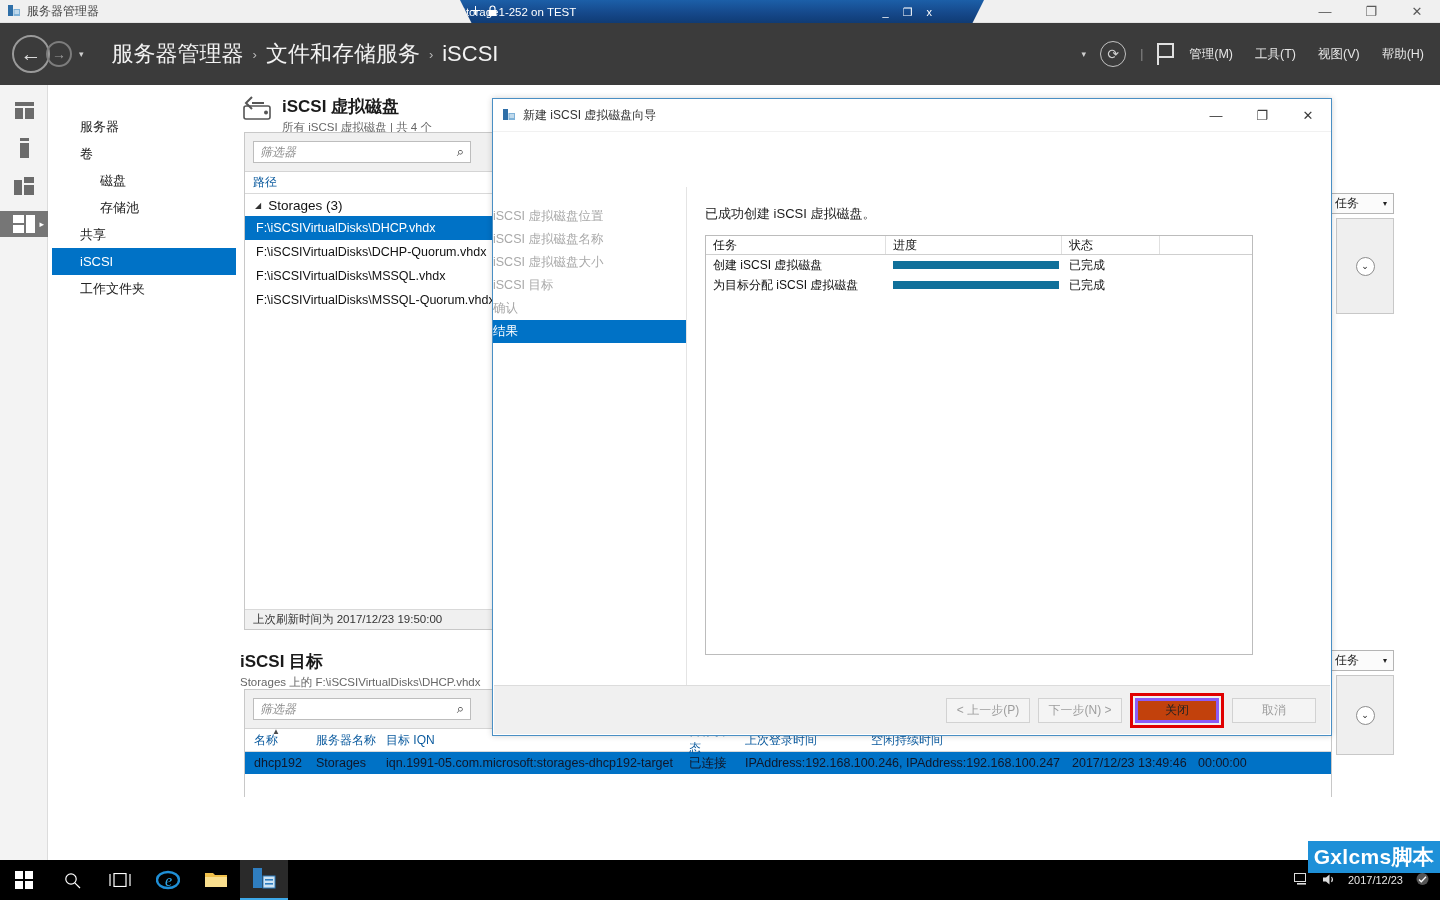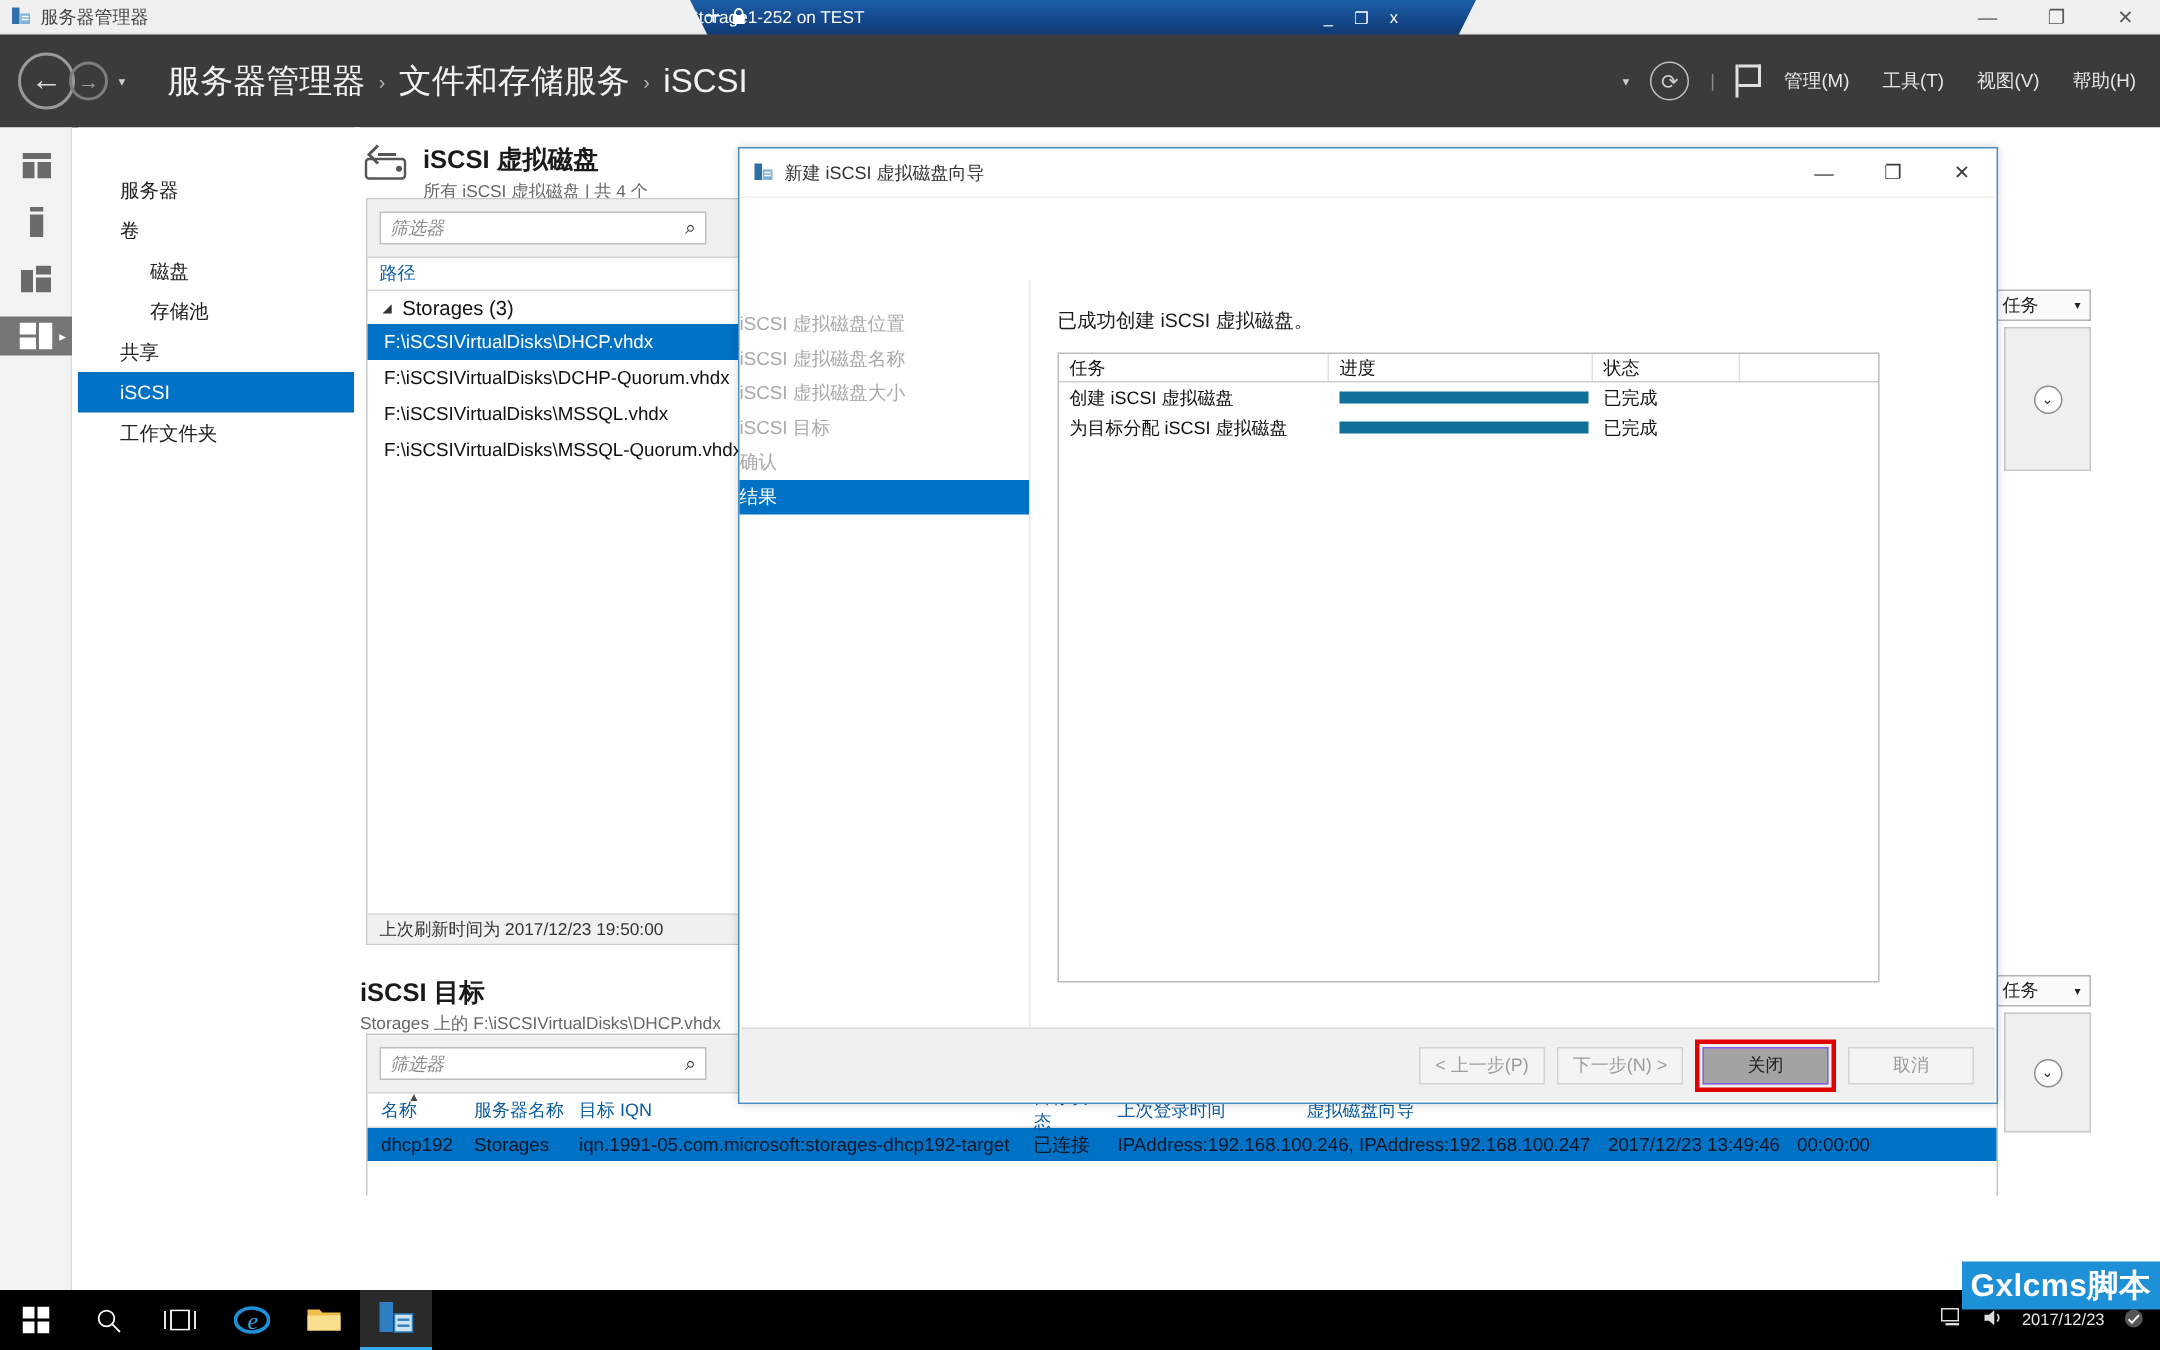--- a/index.html
+++ b/index.html
@@ -147,21 +147,21 @@
   .res-row{ height:20px; display:flex; font-size:12px; color:#111; align-items:center; }
   .res-row .rc{ padding-left:7px; }
   .pbar{ height:8px; background:#10709a; }
   .dlg-footer{ position:absolute; left:1px; bottom:1px; width:836px; height:49px;
      background:#f0f0f0; border-top:1px solid #dcdcdc; display:flex;
      align-items:center; justify-content:flex-end; padding-right:14px; gap:8px; }
   .btn{ width:84px; height:25px; border:1px solid #b2b2b2; background:#f4f4f4;
     font-size:12px; display:flex; align-items:center; justify-content:center; color:#222; }
   .btn.disabled{ color:#9d9d9d; background:#f4f4f4; border-color:#d2d2d2;}
   .btn-wrap-red{ border:3px solid #e00000; padding:2px; display:flex; }
-  .btn.default{ background:#a3a3a3; border:1px solid #8b5cf6; }
+  .btn.default{ background:#c2410c; border:3px solid #8b5cf6; }
 
   
   .taskbar{ position:absolute; left:0; bottom:0; width:1440px; height:40px; background:#000; }
   .tb-btn{ width:48px; height:40px; display:flex; align-items:center; justify-content:center; }
   .tb-btn.pinned{ background:#2a2a2a; border-bottom:2px solid #3da8e8; }
   .tray{ position:absolute; right:0; top:0; height:40px; display:flex; align-items:center;
      color:#e6e6e6; font-size:11px; gap:12px; padding-right:10px; }
   .clock{ display:flex; flex-direction:column; align-items:flex-end; line-height:13px; font-size:11px;}
   .watermark{ position:absolute; right:0; bottom:27px; background:#1e90d8; color:#fff;
      font-size:21px; font-weight:bold; padding:2px 6px; letter-spacing:.3px;}
@@ -346,21 +346,21 @@
       </div>
       <div class="grid-head">
         <div class="c" style="width:62px;position:relative;">
           <span class="sortarrow">▲</span>
           <span>名称</span>
         </div>
         <div class="c" style="width:70px;">服务器名称</div>
         <div class="c" style="width:303px;">目标 IQN</div>
         <div class="c" style="width:56px;">目标状态</div>
         <div class="c" style="width:126px;">上次登录时间</div>
-        <div class="c" style="width:110px;">虚拟磁盘向导</div>
+        <div class="c" style="width:110px;">空闲持续时间</div>
       </div>
       <div class="grid-row selected">
         <div class="c" style="width:62px;">dhcp192</div>
         <div class="c" style="width:70px;">Storages</div>
         <div class="c" style="width:303px;">iqn.1991-05.com.microsoft:storages-dhcp192-target</div>
         <div class="c" style="width:56px;">已连接</div>
         <div class="c" style="width:327px;">IPAddress:192.168.100.246, IPAddress:192.168.100.247</div>
         <div class="c" style="width:126px;">2017/12/23 13:49:46</div>
         <div class="c" style="width:110px;">00:00:00</div>
       </div>

